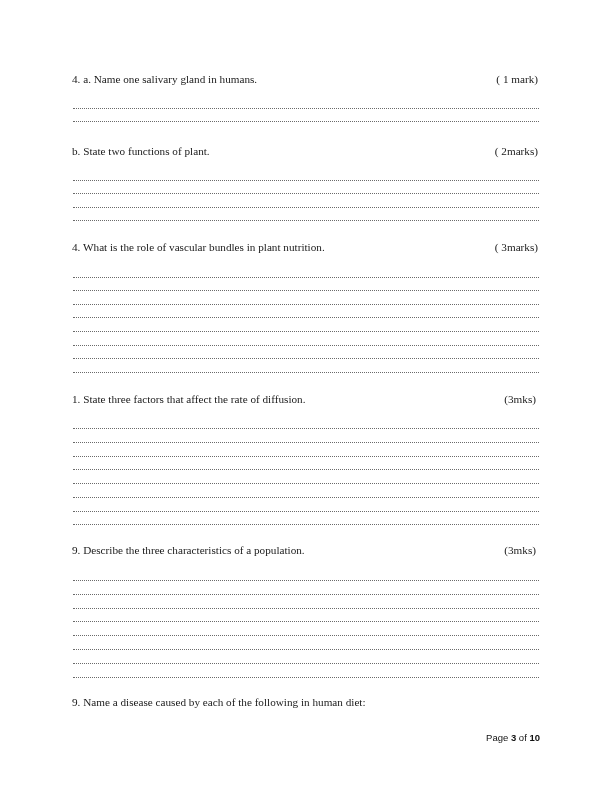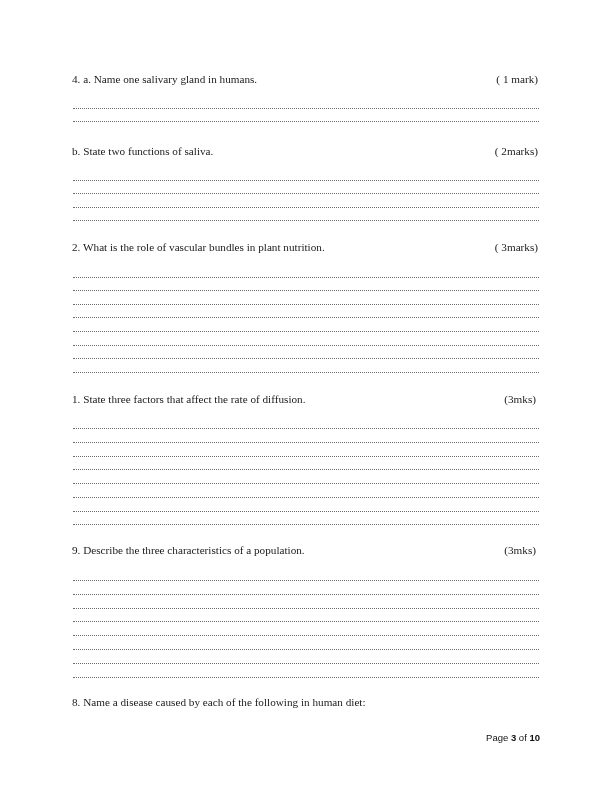--- a/index.html
+++ b/index.html
@@ -63,30 +63,30 @@
 <div class="page">
 
   <div class="q-line" style="top:72px">
     <span class="q-text">4. a. Name one salivary gland in humans.</span>
     <span class="q-marks">( 1 mark)</span>
   </div>
   <div class="dots" style="top:108px"></div>
   <div class="dots" style="top:121px"></div>
 
   <div class="q-line" style="top:144px">
-    <span class="q-text">b. State two functions of saliva.</span>
+    <span class="q-text">b. State two functions of plant.</span>
     <span class="q-marks">( 2marks)</span>
   </div>
   <div class="dots" style="top:180px"></div>
   <div class="dots" style="top:193px"></div>
   <div class="dots" style="top:207px"></div>
   <div class="dots" style="top:220px"></div>
 
   <div class="q-line" style="top:240px">
-    <span class="q-text">2. What is the role of vascular bundles in plant nutrition.</span>
+    <span class="q-text">4. What is the role of vascular bundles in plant nutrition.</span>
     <span class="q-marks">( 3marks)</span>
   </div>
   <div class="dots" style="top:277px"></div>
   <div class="dots" style="top:290px"></div>
   <div class="dots" style="top:304px"></div>
   <div class="dots" style="top:317px"></div>
   <div class="dots" style="top:331px"></div>
   <div class="dots" style="top:345px"></div>
   <div class="dots" style="top:358px"></div>
   <div class="dots" style="top:372px"></div>
@@ -111,21 +111,21 @@
   <div class="dots" style="top:580px"></div>
   <div class="dots" style="top:594px"></div>
   <div class="dots" style="top:608px"></div>
   <div class="dots" style="top:621px"></div>
   <div class="dots" style="top:635px"></div>
   <div class="dots" style="top:649px"></div>
   <div class="dots" style="top:663px"></div>
   <div class="dots" style="top:677px"></div>
 
   <div class="q-line" style="top:695px">
-    <span class="q-text">8. Name a disease caused by each of the following in human diet:</span>
+    <span class="q-text">9. Name a disease caused by each of the following in human diet:</span>
   </div>
 
   <div class="footer">
     <span>Page</span>
     <b>3</b>
     <span>of</span>
     <b>10</b>
   </div>
 
 </div>

